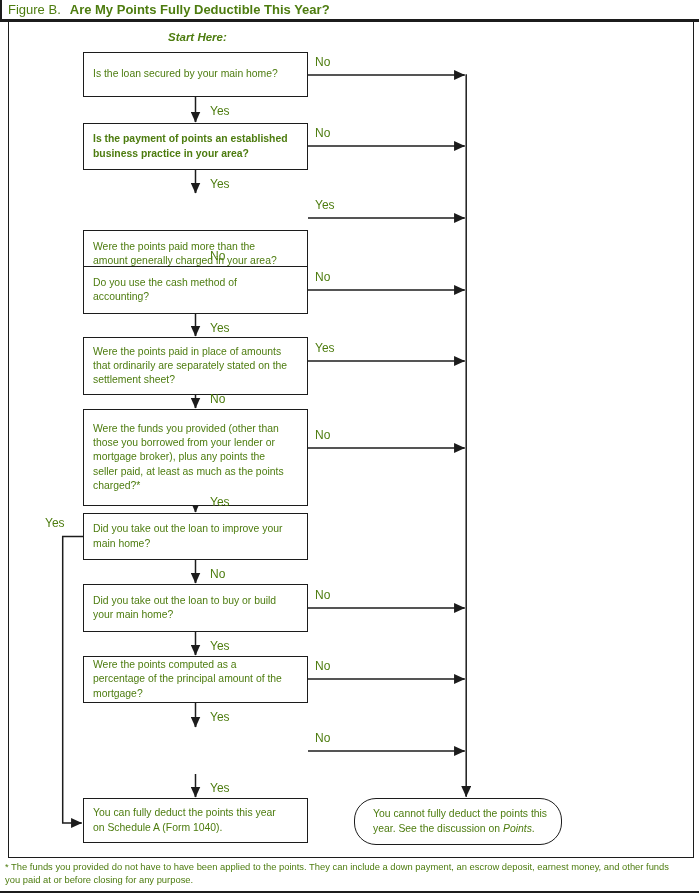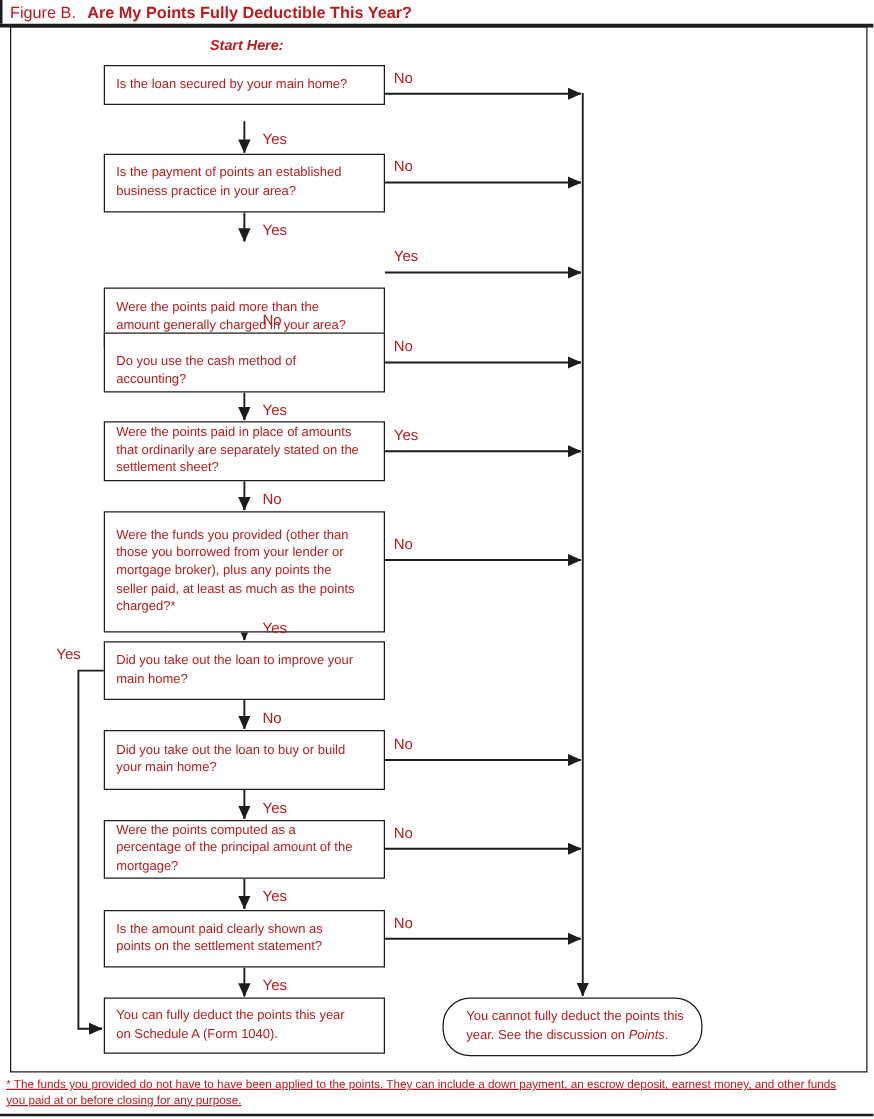--- a/index.html
+++ b/index.html
@@ -2,21 +2,21 @@
 <html><head>
 <meta charset="utf-8">
 <style>
   html, body { margin: 0; padding: 0; background: #fff; }
   .page {
     position: relative;
     width: 699px;
     height: 895px;
     background: #ffffff;
     font-family: "Liberation Sans", "DejaVu Sans", sans-serif;
-    color: #b91c1c;
+    color: #4d7c0f;
     overflow: hidden;
   }
   .header { position: absolute; left: 8px; top: 2px; font-size: 13px; white-space: nowrap; }
   .figure-label { font-weight: normal; }
   .figure-title { font-weight: bold; margin-left: 9px; }
   .title-rule { position: absolute; left: 0; top: 19px; width: 699px; height: 2.5px; background: #1c1c1c; }
   .figure-left-border { position: absolute; left: 0; top: 0; width: 2px; height: 19px; background: #1c1c1c; }
   .outer-box { position: absolute; left: 8px; top: 21px; width: 686px; height: 837px; border: 1.5px solid #1c1c1c; box-sizing: border-box; }
   .start-here { position: absolute; left: 168px; top: 31px; font-size: 11.5px; font-weight: bold; font-style: italic; }
   .flow-svg { position: absolute; left: 0; top: 0; width: 699px; height: 895px; }
@@ -25,25 +25,25 @@
     border: 1.5px solid #1c1c1c;
     background: #ffffff;
     box-sizing: border-box;
     display: flex;
     align-items: center;
     font-size: 10.4px;
     line-height: 14.2px;
     white-space: pre-line;
     padding: 2px 5px 2px 9px;
   }
-  #q1  { left: 83px; top: 52px;  width: 225px; height: 32px; }
-  #q2  { left: 83px; top: 123px; width: 225px; height: 47px; }
+  #q1  { left: 83px; top: 52px;  width: 225px; height: 45px; }
+  #q2  { left: 83px; top: 123px; width: 225px; height: 47px; font-weight: bold; }
   #q3  { left: 83px; top: 194px; width: 225px; height: 48px; margin-top: 36px; }
-  #q4  { left: 83px; top: 266px; width: 225px; height: 48px; align-items: flex-end; }
-  #q5  { left: 83px; top: 337px; width: 225px; height: 48px; }
+  #q4  { left: 83px; top: 266px; width: 225px; height: 48px; }
+  #q5  { left: 83px; top: 337px; width: 225px; height: 58px; }
   #q6  { left: 83px; top: 409px; width: 225px; height: 97px; }
   #q7  { left: 83px; top: 513px; width: 225px; height: 47px; }
   #q8  { left: 83px; top: 584px; width: 225px; height: 48px; }
   #q9  { left: 83px; top: 656px; width: 225px; height: 47px; }
   #q10 { left: 83px; top: 728px; width: 225px; height: 46px; }
   #result-yes { left: 83px; top: 798px; width: 225px; height: 45px; }
   #result-no  { left: 354px; top: 798px; width: 208px; height: 47px; padding-left: 18px; border-radius: 22px; }
   .edge-label { position: absolute; font-size: 12px; white-space: nowrap; }
   .lbl-right { left: 315px; }
   .lbl-down  { left: 210px; }
@@ -62,21 +62,21 @@
   #lbl-q4-yes  { top: 321px; }
   #lbl-q5-no   { top: 392px; }
   #lbl-q6-yes  { top: 495px; }
   #lbl-q7-no   { top: 567px; }
   #lbl-q8-yes  { top: 639px; }
   #lbl-q9-yes  { top: 710px; }
   #lbl-q10-yes { top: 781px; }
   #lbl-q7-yes  { left: 45px; top: 516px; }
   .footnote {
     position: absolute; left: 5px; top: 861px; width: 692px;
-    font-size: 9.4px; line-height: 12.5px; white-space: pre-line; text-decoration: underline;
+    font-size: 9.4px; line-height: 12.5px; white-space: pre-line;
   }
   .bottom-rule { position: absolute; left: 0; top: 891px; width: 699px; height: 1.5px; background: #1c1c1c; }
 </style>
 </head>
 <body>
 
 <div class="page">
 
   <div class="figure-left-border"></div>
   <div class="header">
@@ -157,22 +157,20 @@
 mortgage broker), plus any points the
 seller paid, at least as much as the points
 charged?*</span></div>
   <div class="node" id="q8"><span>Did you take out the loan to buy or build
 your main home?</span></div>
   <div class="node" id="q7"><span>Did you take out the loan to improve your
 main home?</span></div>
   <div class="node" id="q9"><span>Were the points computed as a
 percentage of the principal amount of the
 mortgage?</span></div>
-  <div class="node" id="q10"><span>Is the amount paid clearly shown as
-points on the settlement statement?</span></div>
   <div class="node" id="result-yes"><span>You can fully deduct the points this year
 on Schedule A (Form 1040).</span></div>
   <div class="node" id="result-no"><span><span>You cannot fully deduct the points this
 year. See the discussion on </span><i>Points</i><span>.</span></span></div>
 
   <div class="edge-label lbl-right" id="lbl-q1-no">No</div>
   <div class="edge-label lbl-right" id="lbl-q2-no">No</div>
   <div class="edge-label lbl-right" id="lbl-q3-yes">Yes</div>
   <div class="edge-label lbl-right" id="lbl-q4-no">No</div>
   <div class="edge-label lbl-right" id="lbl-q5-yes">Yes</div>

